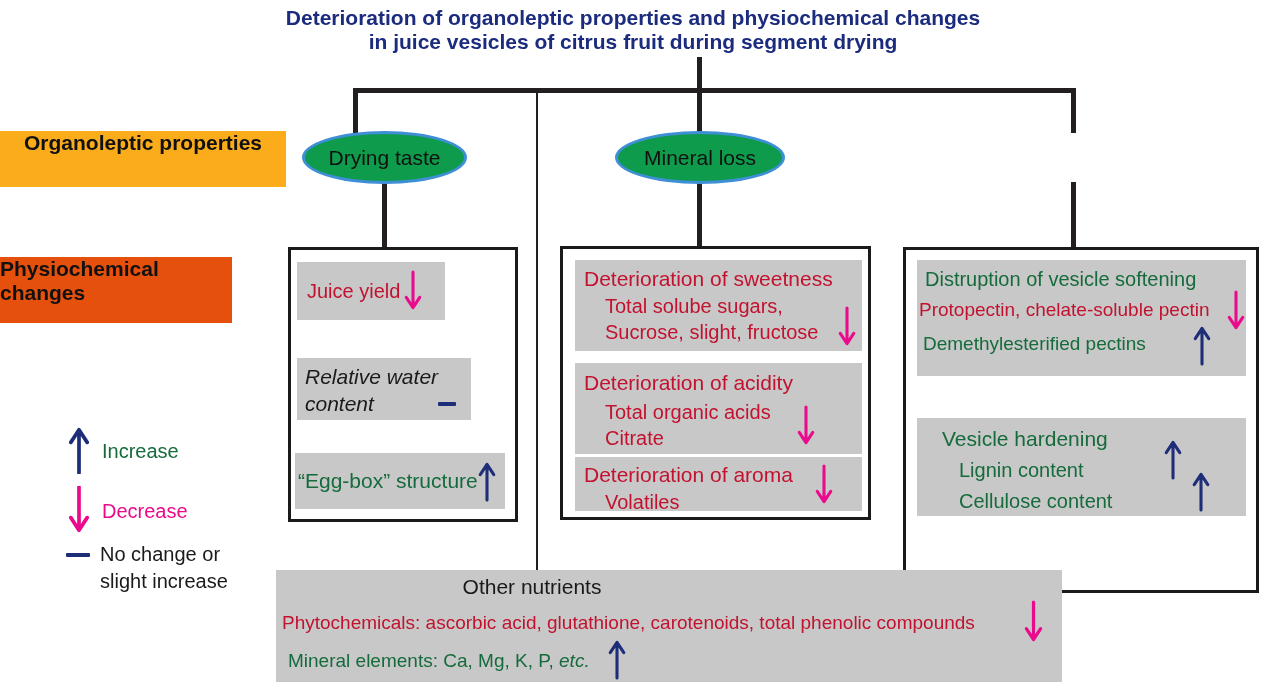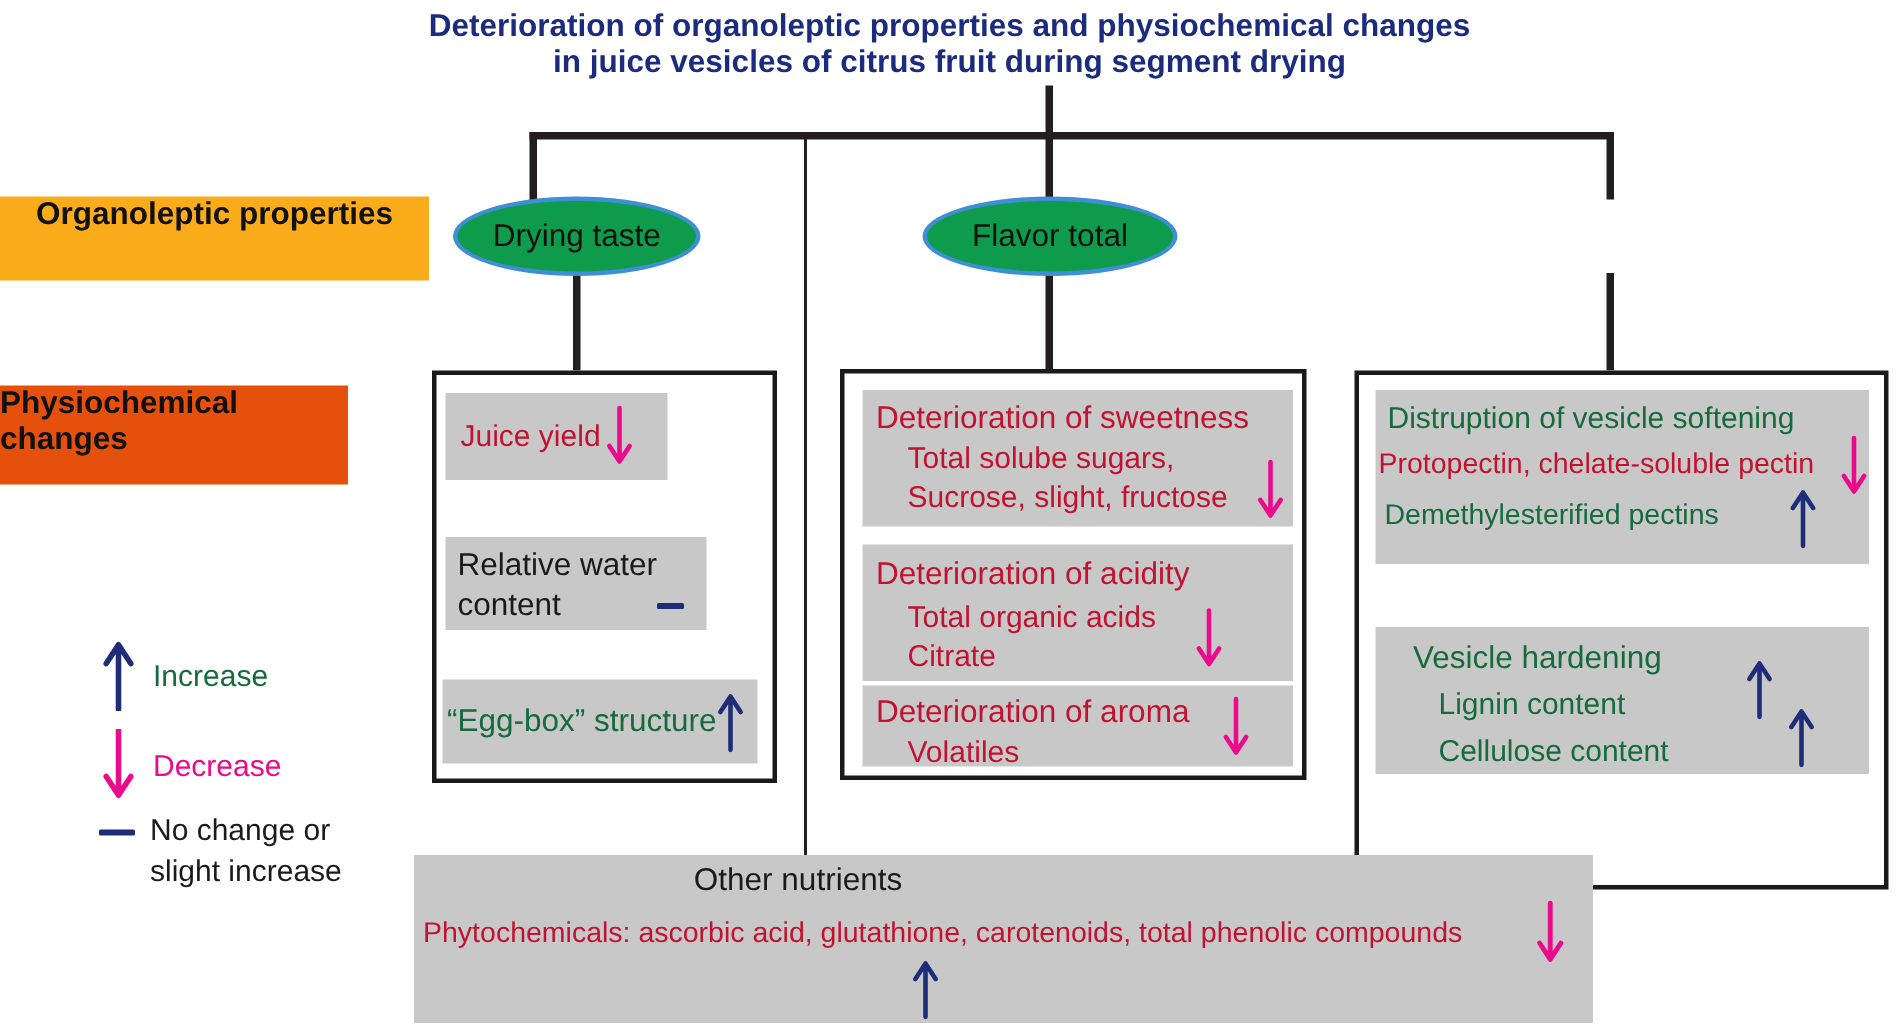--- a/index.html
+++ b/index.html
@@ -62,21 +62,21 @@
     <span>Organoleptic properties</span>
   </div>
   <div class="abs rowlabel phy" style="left:0;top:257px;width:232px;height:66px;">
     <span>Physiochemical changes</span>
   </div>
 
   <div class="abs ellipse" style="left:302px;top:131px;width:165px;height:53px;">
     <span>Drying taste</span>
   </div>
   <div class="abs ellipse" style="left:615px;top:131px;width:170px;height:53px;">
-    <span>Flavor total</span>
+    <span>Mineral loss</span>
   </div>
 
   <div class="abs" style="left:60px;top:424px;width:220px;height:180px;">
     <svg class="arrow up" style="position:absolute;left:8px;top:2px;" width="22" height="48" viewBox="0 0 20 44">
         <path d="M10 43 L10 5 M2.5 15 L10 3.5 L17.5 15"></path>
       </svg>
     <span class="abs legend-txt green" style="left:42px;top:14px;">Increase</span>
     <svg class="arrow down" style="position:absolute;left:8px;top:62px;" width="22" height="48" viewBox="0 0 20 44">
         <path d="M10 1 L10 39 M2.5 29 L10 40.5 L17.5 29"></path>
       </svg>
@@ -89,21 +89,21 @@
   </div>
 
   <div class="abs obox" style="left:288px;top:247px;width:230px;height:275px;">
     <div class="gbox flexrow" style="left:6px;top:12px;width:148px;height:58px;padding-left:10px;">
       <span class="t20 red">Juice yield</span>
       <svg class="arrow down" style="margin-left:4px;" width="18" height="42" viewBox="0 0 20 44">
           <path d="M10 1 L10 39 M2.5 29 L10 40.5 L17.5 29"></path>
         </svg>
     </div>
     <div class="gbox" style="left:6px;top:108px;width:174px;height:62px;">
-      <div class="t21" style="padding:5px 0 0 8px;line-height:27px;">
+      <div class="t21" style="padding:5px 0 0 8px;line-height:27px;font-style:italic;">
         <div>Relative water</div>
         <div>content</div>
       </div>
       <div class="abs dash" style="left:141px;top:44px;width:18px;height:4px;"></div>
     </div>
     <div class="gbox flexrow" style="left:4px;top:203px;width:210px;height:56px;padding-left:3px;">
       <span class="t21 green">“Egg-box” structure</span>
       <svg class="arrow up" width="18" height="46" viewBox="0 0 20 44">
           <path d="M10 43 L10 5 M2.5 15 L10 3.5 L17.5 15"></path>
         </svg>
@@ -160,18 +160,21 @@
         </svg>
     </div>
   </div>
 
   <div class="abs gbox" style="left:276px;top:570px;width:786px;height:112px;">
     <div class="abs t21" style="left:156px;top:5px;width:200px;text-align:center;">Other nutrients</div>
     <div class="abs t19 red" style="left:6px;top:42px;">Phytochemicals: ascorbic acid, glutathione, carotenoids, total phenolic compounds</div>
     <svg class="arrow down abs" style="left:748px;top:28px;" width="19" height="48" viewBox="0 0 20 44">
         <path d="M10 1 L10 39 M2.5 29 L10 40.5 L17.5 29"></path>
       </svg>
+    <div class="abs t19 green" style="left:12px;top:80px;">
+      <span>Mineral elements: Ca, Mg, K, P, </span><i>etc.</i>
+    </div>
     <svg class="arrow up abs" style="left:332px;top:68px;" width="18" height="42" viewBox="0 0 20 44">
         <path d="M10 43 L10 5 M2.5 15 L10 3.5 L17.5 15"></path>
       </svg>
   </div>
 
 </div>
 
 </body></html>

